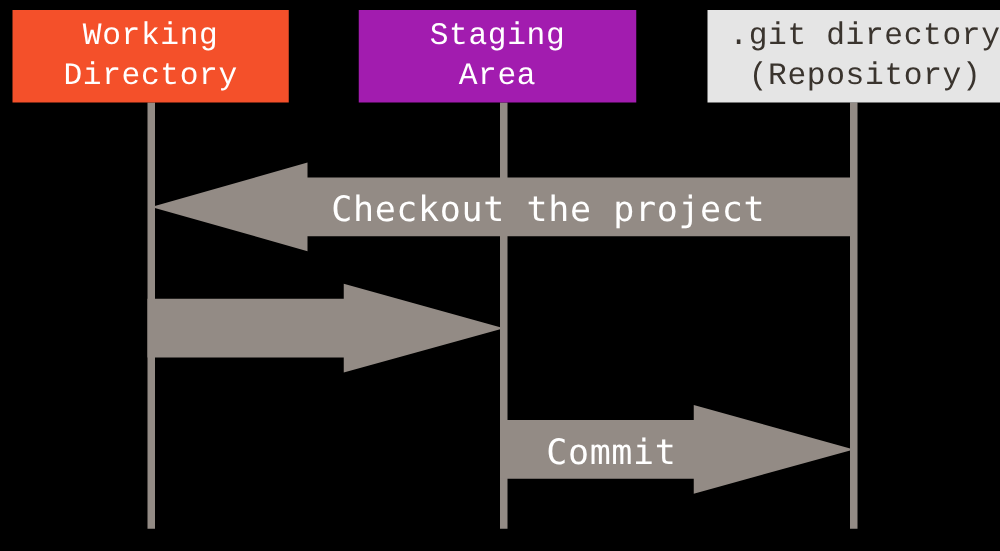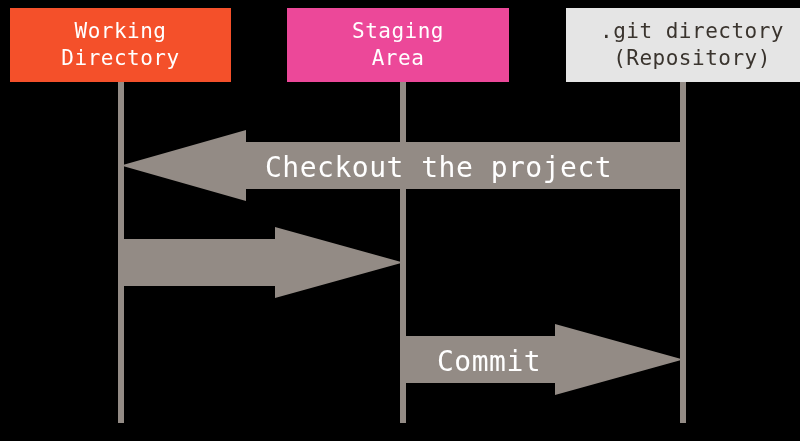--- a/index.html
+++ b/index.html
@@ -18,34 +18,35 @@
 
   
   .node-box {
     position: absolute;
     display: flex;
     flex-direction: column;
     align-items: center;
     justify-content: center;
     text-align: center;
     line-height: 1.30;
-    font-size: 21px;
+    font-size: 25px;
     letter-spacing: 0.5px;
     box-sizing: border-box;
+    font-family: Liberation Mono, monospace;
   }
   .node-box .line { display: block; white-space: pre; }
 
   #box-working {
     left: 10px;  top: 8px;  width: 221px; height: 74px;
     background: #F4502A;
     color: #FFFFFF;
   }
   #box-staging {
     left: 287px; top: 8px;  width: 222px; height: 74px;
-    background: #ec4899;
+    background: #a21caf;
     color: #FFFFFF;
   }
   #box-repo {
     left: 566px; top: 8px;  width: 252px; height: 74px;
     background: #e5e5e5;
     color: #3A342E;
   }
 
   
   .lifeline {

